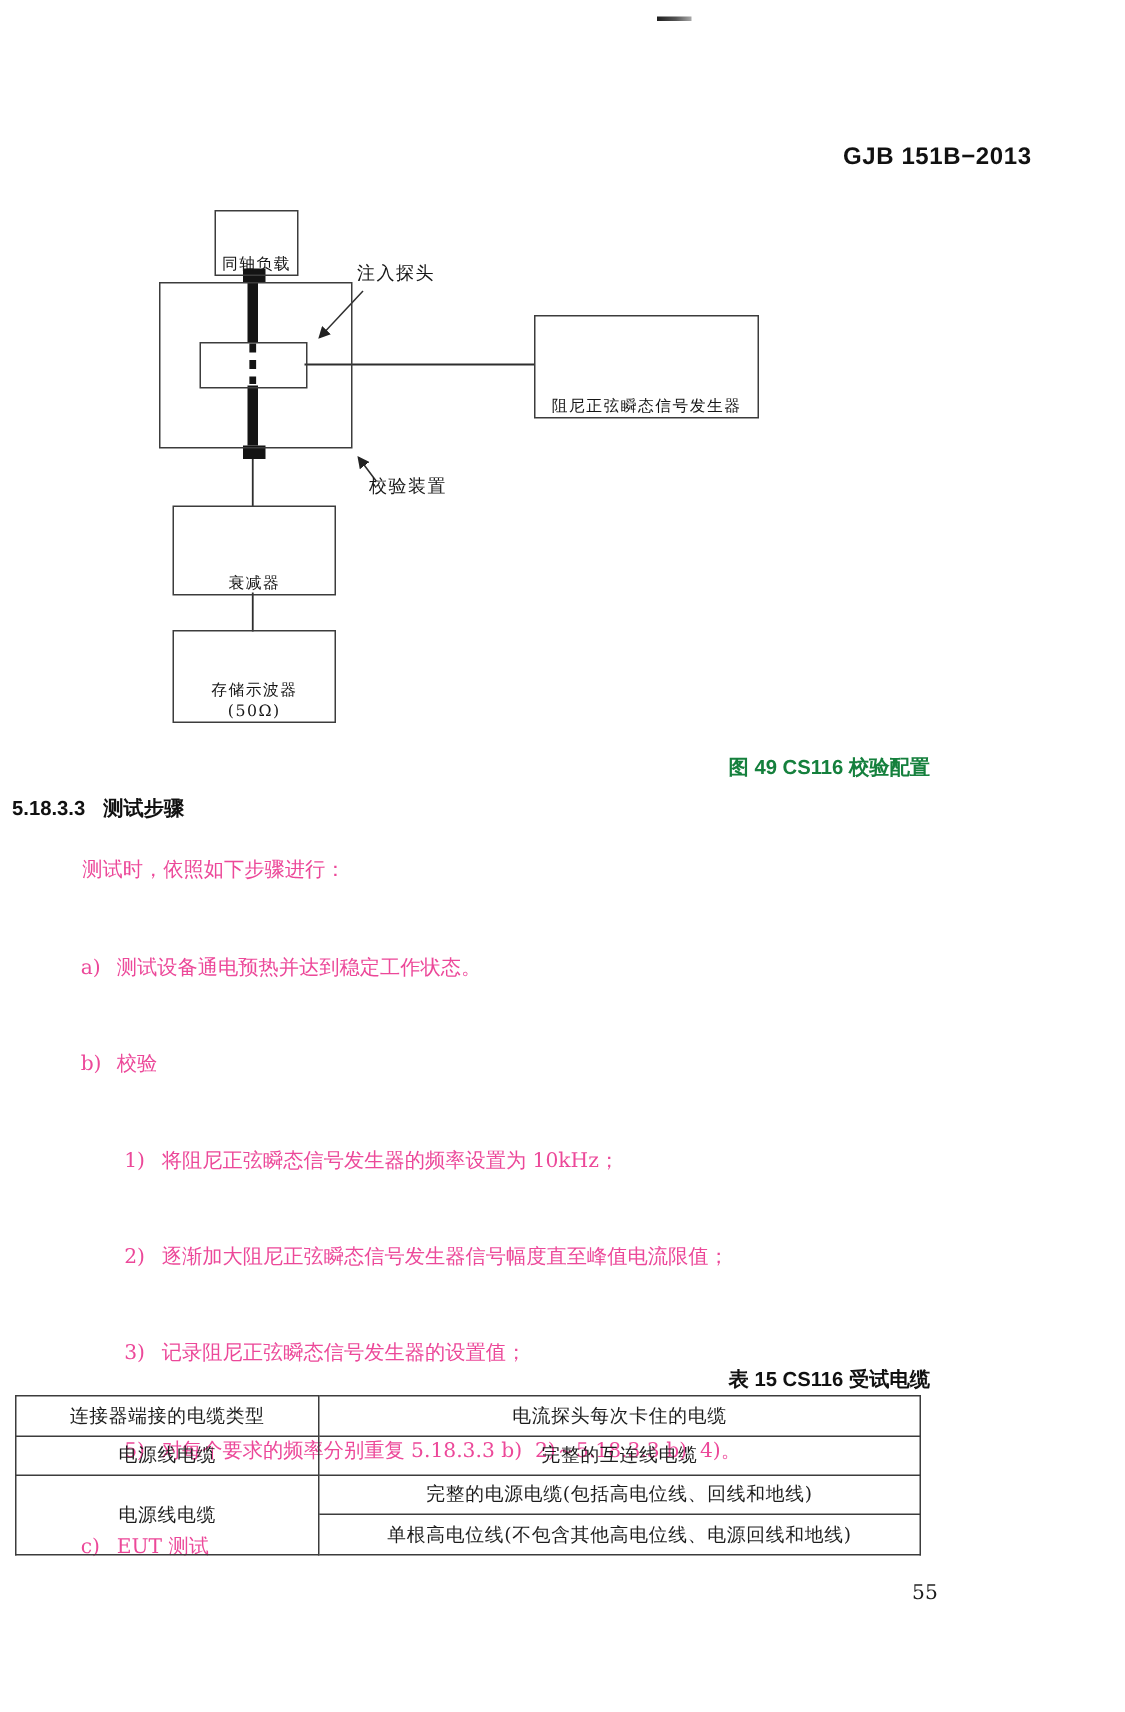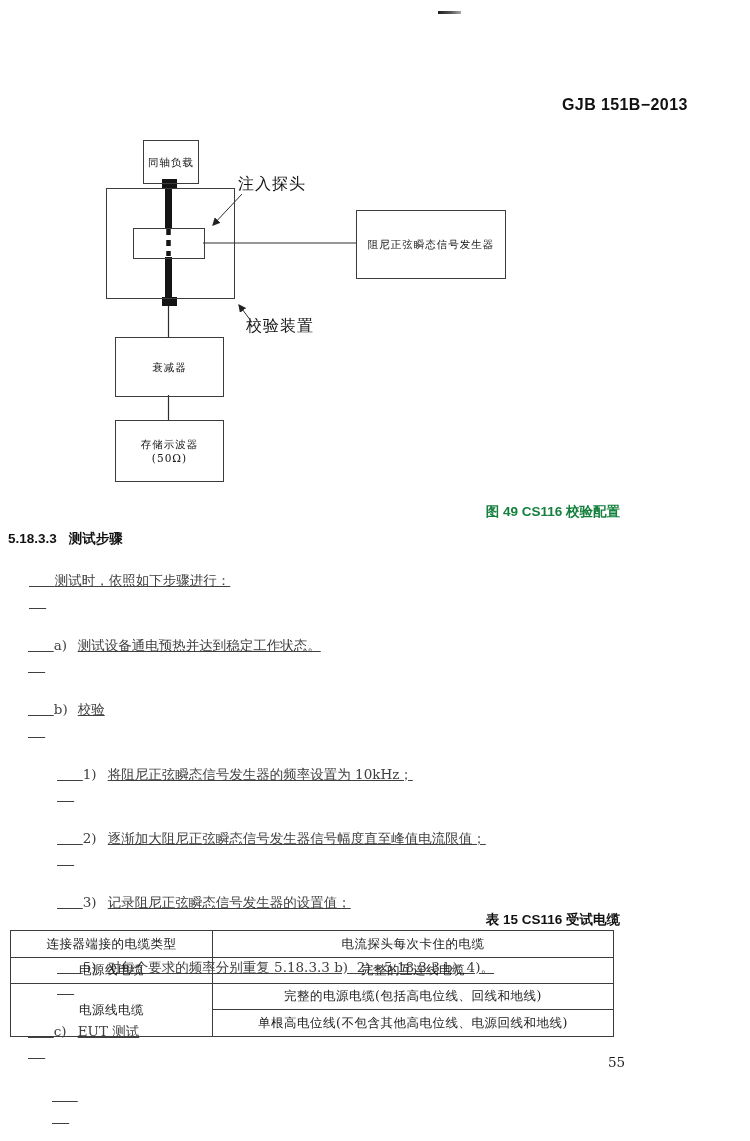--- a/index.html
+++ b/index.html
@@ -15,41 +15,41 @@
     background:linear-gradient(90deg,#1e1e1e 0%,#555 55%,#a9a9a9 100%);}
 
   
   .doc-header{left:562px;top:96px;font-family:"Liberation Sans",sans-serif;
     font-weight:bold;font-size:16px;letter-spacing:.4px;color:#111;}
 
   
   .diagram{left:100px;top:130px;width:430px;height:400px;}
   .diagram svg{position:absolute;left:0;top:0;z-index:1;}
   .dbox{position:absolute;z-index:2;border:1.2px solid #3c3c3c;background:transparent;
-    display:flex;flex-direction:column;align-items:center;justify-content:center;
+    display:flex;flex-direction:column;align-items:center;justify-content:flex-end;
     text-align:center;font-size:10.5px;line-height:1.35;color:#151515;letter-spacing:1px;}
   .box-coax{left:43px;top:10px;width:54px;height:42px;}
   .box-fixture{left:6px;top:58px;width:127px;height:109px;}
   .box-probe{left:33px;top:98px;width:70px;height:29px;border-width:1px;}
   .box-generator{left:256px;top:80px;width:148px;height:67px;}
   .box-attenuator{left:15px;top:207px;width:107px;height:58px;}
   .box-scope{left:15px;top:290px;width:107px;height:60px;}
-  .dlabel{position:absolute;z-index:3;font-size:16px;color:#151515;letter-spacing:1px;}
+  .dlabel{position:absolute;z-index:3;font-size:12px;color:#151515;letter-spacing:1px;}
   .lbl-probe{left:138px;top:44px;}
   .lbl-fixture{left:146px;top:186px;}
 
   .fig-caption{left:0;top:503px;width:620px;text-align:right;
     font-family:"Liberation Sans",sans-serif;font-weight:bold;font-size:13.5px;color:#15803d;}
 
   
   .sec-heading{left:8px;top:530px;font-family:"Liberation Sans",sans-serif;
     font-weight:bold;font-size:13.5px;color:#111;}
   .sec-heading .sec-title{margin-left:12px;}
   .plines{left:0;top:549px;width:720px;}
-  .pline{line-height:21.45px;font-size:13.5px;white-space:pre;color:#404040;text-decoration:underline;}
+  .pline{line-height:21.45px;font-size:13.5px;white-space:pre;color:#ec4899;}
   .pmarker{display:inline-block;}
   .lv-intro{padding-left:29px;}
   .lv-letter{padding-left:28px;}
   .lv-letter .pmarker{width:24px;}
   .lv-num{padding-left:57px;}
   .lv-num .pmarker{width:25px;}
   .lv-cintro{padding-left:52px;}
 
   
   .tbl-caption{left:0;top:911px;width:620px;text-align:right;

